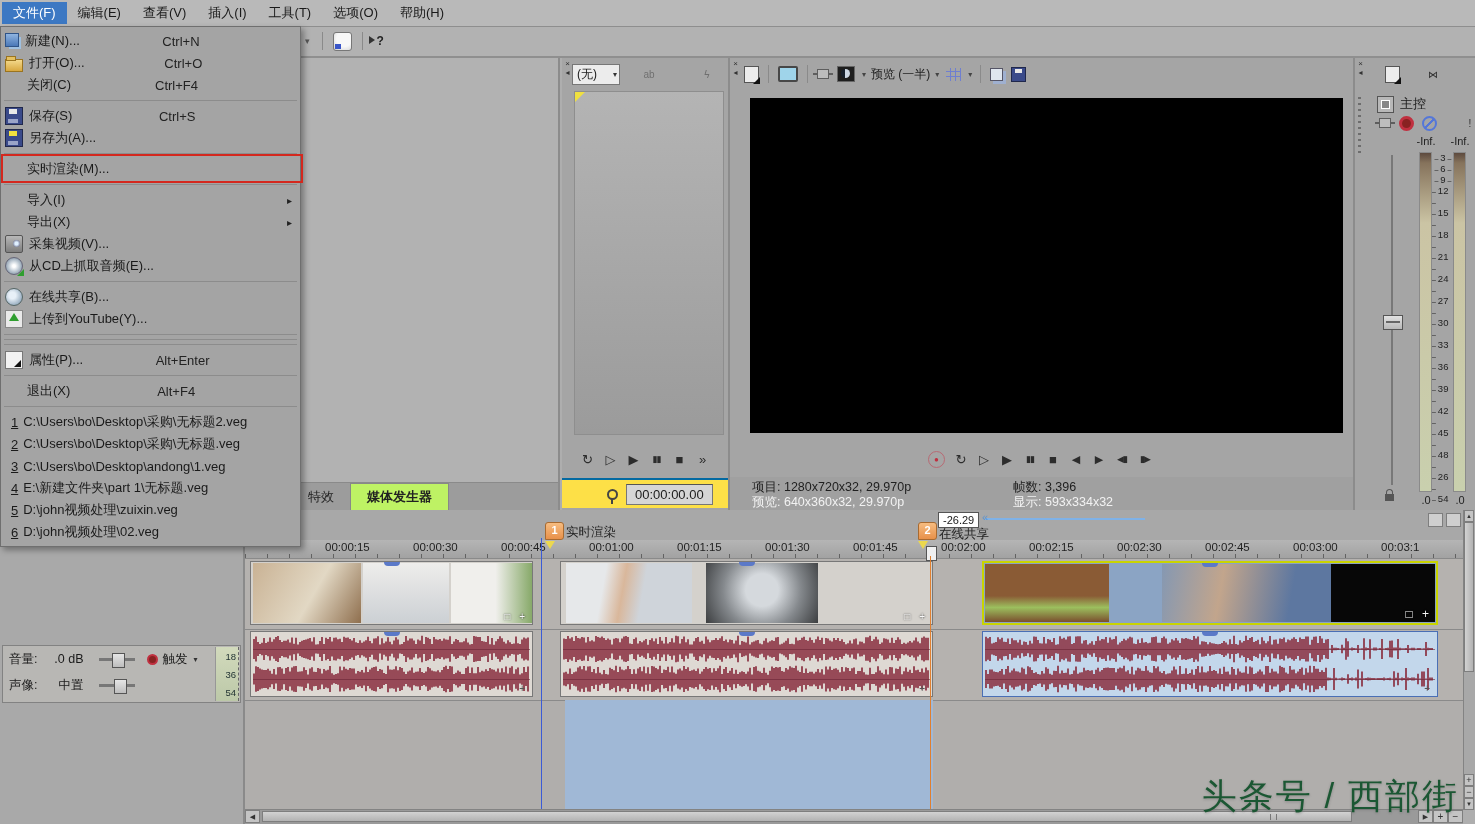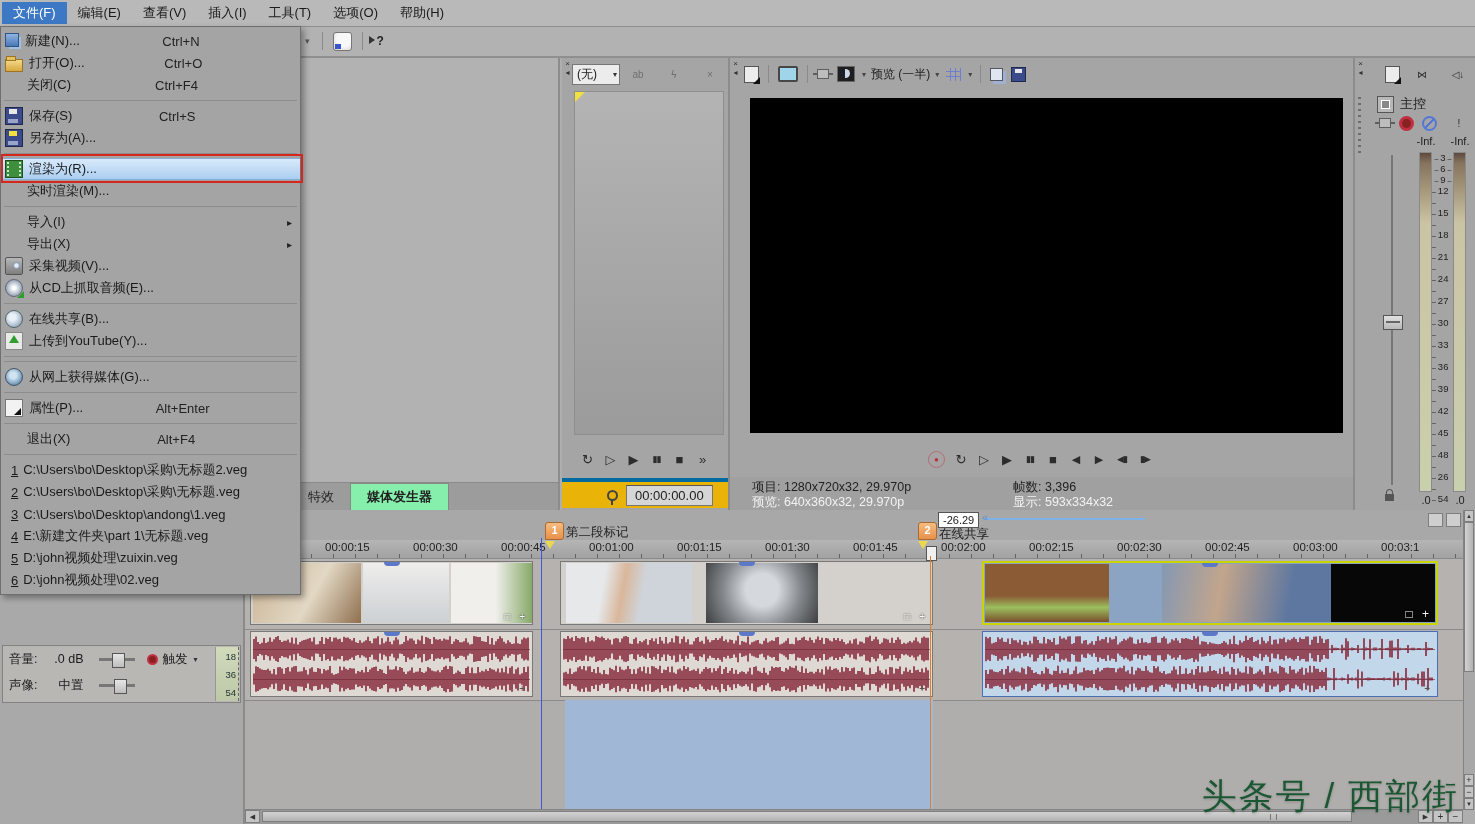--- a/index.html
+++ b/index.html
@@ -67,39 +67,39 @@
   .pic-quality::after{content:"";position:absolute;left:3px;top:2px;width:9px;height:9px;border-radius:50%;background:linear-gradient(90deg,#17202c 50%,#cdd8e4 50%);}
   .pic-grid{width:15px;height:13px;background:
      repeating-linear-gradient(90deg,transparent 0 4px,#6f7fd0 4px 5px) ,
      repeating-linear-gradient(0deg,transparent 0 4px,#6f7fd0 4px 5px);}
   .pic-copy{background:#dfe6ef;border:1px solid #556;width:11px;height:11px;box-shadow:3px 3px 0 #9fb0d0;}
   .pic-save2{background:#3a4a8a;border:1px solid #20284c;width:13px;height:13px;}
   .pic-save2::before{content:"";position:absolute;left:3px;top:1px;width:7px;height:4px;background:#e8e8e8;}
   .pic-mixer{width:14px;height:13px;background:repeating-linear-gradient(90deg,#555 0 2px,transparent 2px 5px);}
   .pic-gear{width:9px;height:9px;border:3px solid #c03040;border-radius:50%;background:#822;}
   .pic-noslash{width:11px;height:11px;border:2px solid #5577d8;border-radius:50%;background:linear-gradient(135deg,transparent 44%,#5577d8 44% 56%,transparent 56%);}
-  .tic{width:16px;height:16px;display:flex;align-items:center;justify-content:center;font-size:10px;color:#2e2e2e;flex:none;margin:0 10px;text-align:right;}
+  .tic{width:16px;height:16px;display:flex;align-items:center;justify-content:center;font-size:10px;color:#2e2e2e;flex:none;margin:0 21px;text-align:right;}
   .dis{opacity:.45;}
   .tbtn{width:20px;height:18px;display:flex;align-items:center;justify-content:center;color:#2c2c2c;font-size:13px;flex:none;}
   .tbtn.sm{font-size:9px;letter-spacing:-1px;}
   .tbtn.sm2{font-size:11px;}
   .tbtn.rec{color:#c03040;border:1px solid #b86a74;border-radius:50%;width:15px;height:15px;font-size:8px;margin-right:3px;}
   
   .explorer{left:0;width:560px;border-right:2px solid #8c8c8c;background:#b2b2b2;}
   .tabbar{position:absolute;left:0;right:0;bottom:0;height:28px;background:#9c9c9c;border-top:1px solid #8a8a8a;display:flex;align-items:flex-end;padding-left:292px;box-sizing:border-box;}
   .tab{padding:4px 16px;font-size:13px;color:#222;}
-  .tab-active{background:#86efac;border:1px solid #888;border-bottom:none;font-weight:bold;margin-top:18px;}
+  .tab-active{background:#bef264;border:1px solid #888;border-bottom:none;font-weight:bold;margin-top:18px;}
   
   .trimmer{left:562px;width:168px;border-right:2px solid #8c8c8c;}
   .combo{width:40px;height:19px;background:#ececec;border:1px solid #777;display:flex;align-items:center;justify-content:space-between;padding:0 2px 0 4px;font-size:12px;flex:none;}
   .combo .cc{font-size:8px;color:#333;}
   .trim-body{position:absolute;left:12px;right:4px;top:34px;bottom:75px;background:linear-gradient(180deg,#b4b4b4,#9b9b9b);border:1px solid #8e8e8e;}
   .trim-tri{position:absolute;left:0;top:0;width:0;height:0;border-top:10px solid #f0e040;border-right:10px solid transparent;}
   .transport{position:absolute;left:0;right:0;top:393px;display:flex;justify-content:center;align-items:center;gap:3px;}
-  .tcrow{position:absolute;left:0;right:0;top:421px;height:30px;background:#eab308;border-top:4px solid #0369a1;display:flex;align-items:center;padding-left:45px;box-sizing:border-box;}
+  .tcrow{position:absolute;left:0;right:0;top:421px;height:30px;background:#fde047;border-top:2px solid #0369a1;display:flex;align-items:center;padding-left:45px;box-sizing:border-box;}
   .pin{width:7px;height:7px;border:2px solid #444;border-radius:50%;position:relative;margin-right:8px;flex:none;}
   .pin::after{content:"";position:absolute;left:2px;top:7px;width:2px;height:6px;background:#444;}
   .tcbox{background:#d6d6d6;border:1px solid #777;border-top-color:#555;padding:2px 8px;font-size:13px;color:#1c1c1c;}
   
   .preview{left:730px;width:625px;border-right:2px solid #8c8c8c;}
   .video{position:absolute;left:20px;top:41px;width:593px;height:335px;background:#000;}
   .status{position:absolute;left:0;right:0;top:420px;height:33px;background:#a0a0a0;font-size:12.5px;}
   .st{position:absolute;white-space:nowrap;}
   .strow1{color:#1f1f1f;}
   .strow2{color:#f2f2f2;}
@@ -373,21 +373,21 @@
       <span>18</span>
           <span>36</span>
           <span>54</span>
         </div>
     </div>
   </div>
 
   <div class="tlc">
     <div class="markerbar">
       <div class="mflag" style="left:300px">1</div>
-      <div class="mlabel" style="left:321px">第二段标记</div>
+      <div class="mlabel" style="left:321px">实时渲染</div>
       <div class="mflag" style="left:673px">2</div>
       <div class="mlabel" style="left:694px;top:16px">在线共享</div>
       <div class="tooltip">-26.29</div>
       <div class="bluebar"></div>
       <div class="ytri" style="left:300px"></div>
       <div class="ytri" style="left:673px"></div>
     </div>
     <div class="ruler">
       <div class="ruler-labels">
 
@@ -525,26 +525,20 @@
           <span class="mi-label">另存为(A)...</span>
           <span class="mi-short"></span>
           <span class="mi-arrow"></span>
         </div>
         <div class="mi-sep">
           <span class="mi-ic"></span>
           <span class="mi-label"></span>
           <span class="mi-short"></span>
           
         </div>
-        <div class="mi mi-hl">
-          <span class="mi-ic ic-render"></span>
-          <span class="mi-label">渲染为(R)...</span>
-          <span class="mi-short"></span>
-          <span class="mi-arrow"></span>
-        </div>
         <div class="mi">
           <span class="mi-ic"></span>
           <span class="mi-label">实时渲染(M)...</span>
           <span class="mi-short"></span>
           <span class="mi-arrow"></span>
         </div>
         <div class="mi-sep">
           <span class="mi-ic"></span>
           <span class="mi-label"></span>
           <span class="mi-short"></span>
@@ -596,26 +590,20 @@
           <span class="mi-ic"></span>
           <span class="mi-label"></span>
           <span class="mi-short"></span>
           
         </div>
         <div class="mi-sep">
           <span class="mi-ic"></span>
           <span class="mi-label"></span>
           <span class="mi-short"></span>
           
-        </div>
-        <div class="mi">
-          <span class="mi-ic ic-web"></span>
-          <span class="mi-label">从网上获得媒体(G)...</span>
-          <span class="mi-short"></span>
-          <span class="mi-arrow"></span>
         </div>
         <div class="mi-sep">
           <span class="mi-ic"></span>
           <span class="mi-label"></span>
           <span class="mi-short"></span>
           
         </div>
         <div class="mi">
           <span class="mi-ic ic-props"></span>
           <span class="mi-label">属性(P)...</span>

